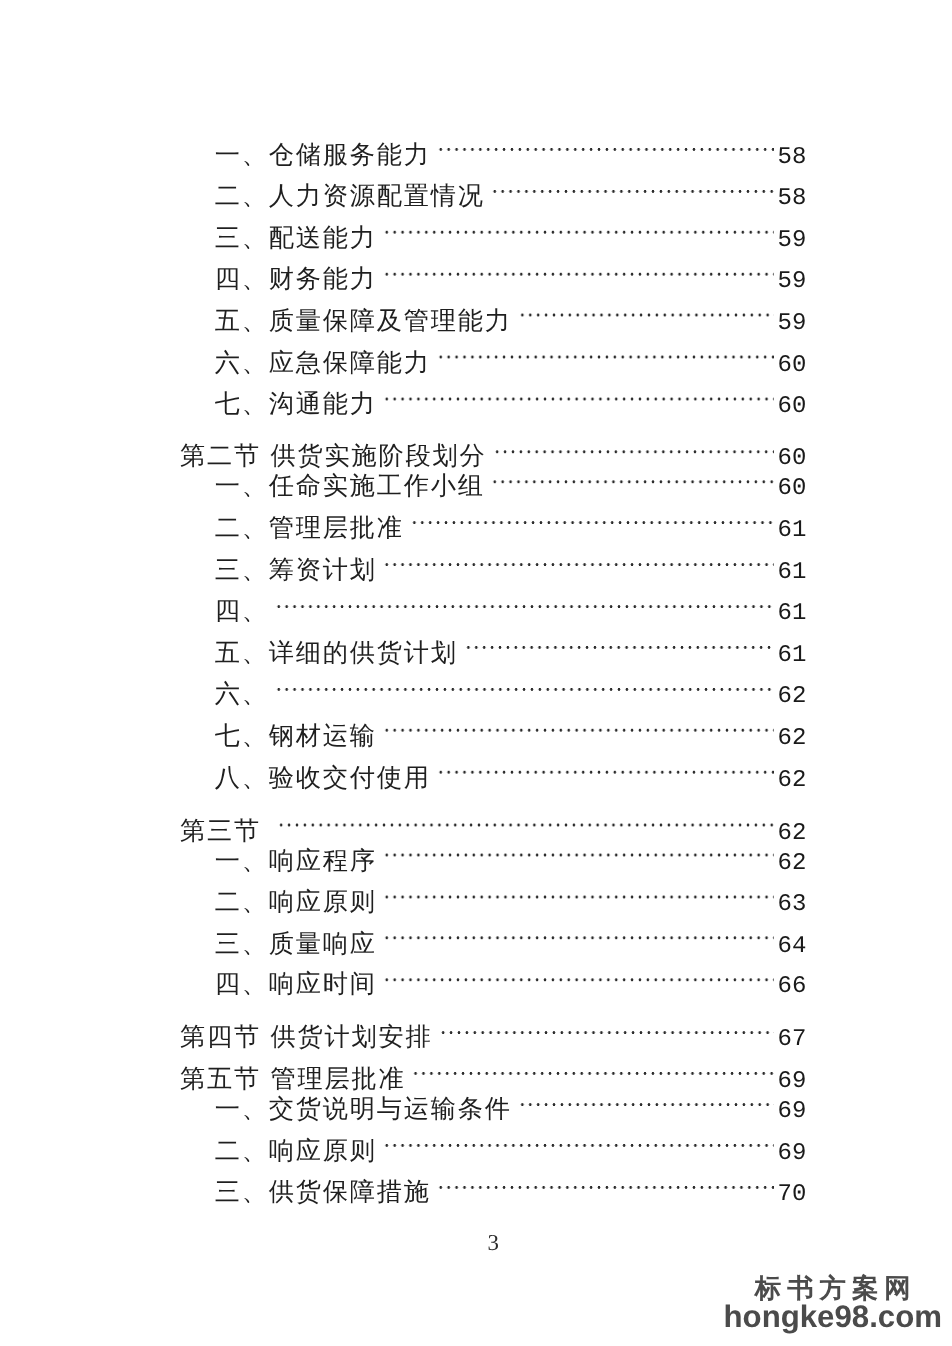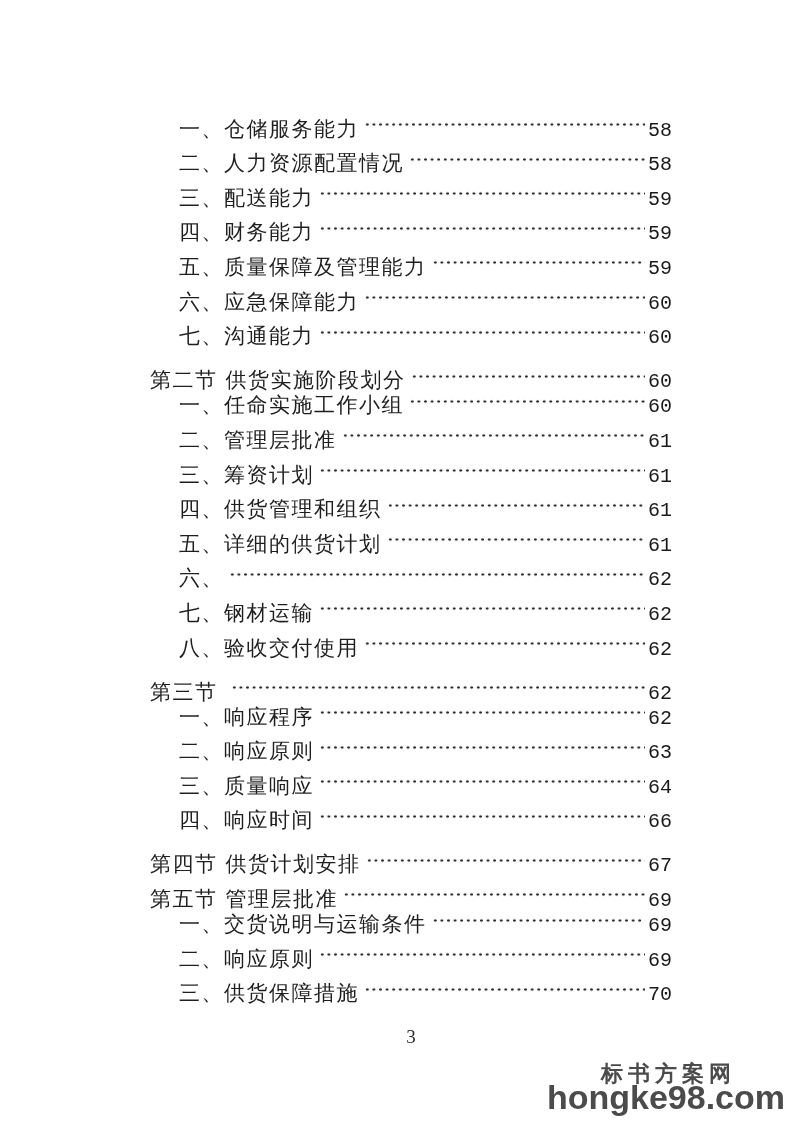--- a/index.html
+++ b/index.html
@@ -78,21 +78,21 @@
     font-family: "Liberation Sans", sans-serif;
     font-weight: bold;
     font-size: 22px;
     letter-spacing: 5px;
     padding-left: 5px;
     line-height: 20px;
   }
   .wm-url {
     font-family: "Liberation Sans", sans-serif;
     font-weight: bold;
-    font-size: 34px;
+    font-size: 26px;
     line-height: 26px;
     letter-spacing: 0;
   }
 </style>
 </head>
 <body>
 
 <main class="page">
 
   <nav class="toc" id="toc">
@@ -157,21 +157,20 @@
       <span class="pagenum">61</span>
     </div>
       <div class="toc-row level-2">
       <span class="num">三、</span>
       <span class="title">筹资计划</span>
       <span class="leader"></span>
       <span class="pagenum">61</span>
     </div>
       <div class="toc-row level-2">
       <span class="num">四、</span>
-      <span class="title">供货管理和组织</span>
       <span class="leader"></span>
       <span class="pagenum">61</span>
     </div>
       <div class="toc-row level-2">
       <span class="num">五、</span>
       <span class="title">详细的供货计划</span>
       <span class="leader"></span>
       <span class="pagenum">61</span>
     </div>
       <div class="toc-row level-2">

